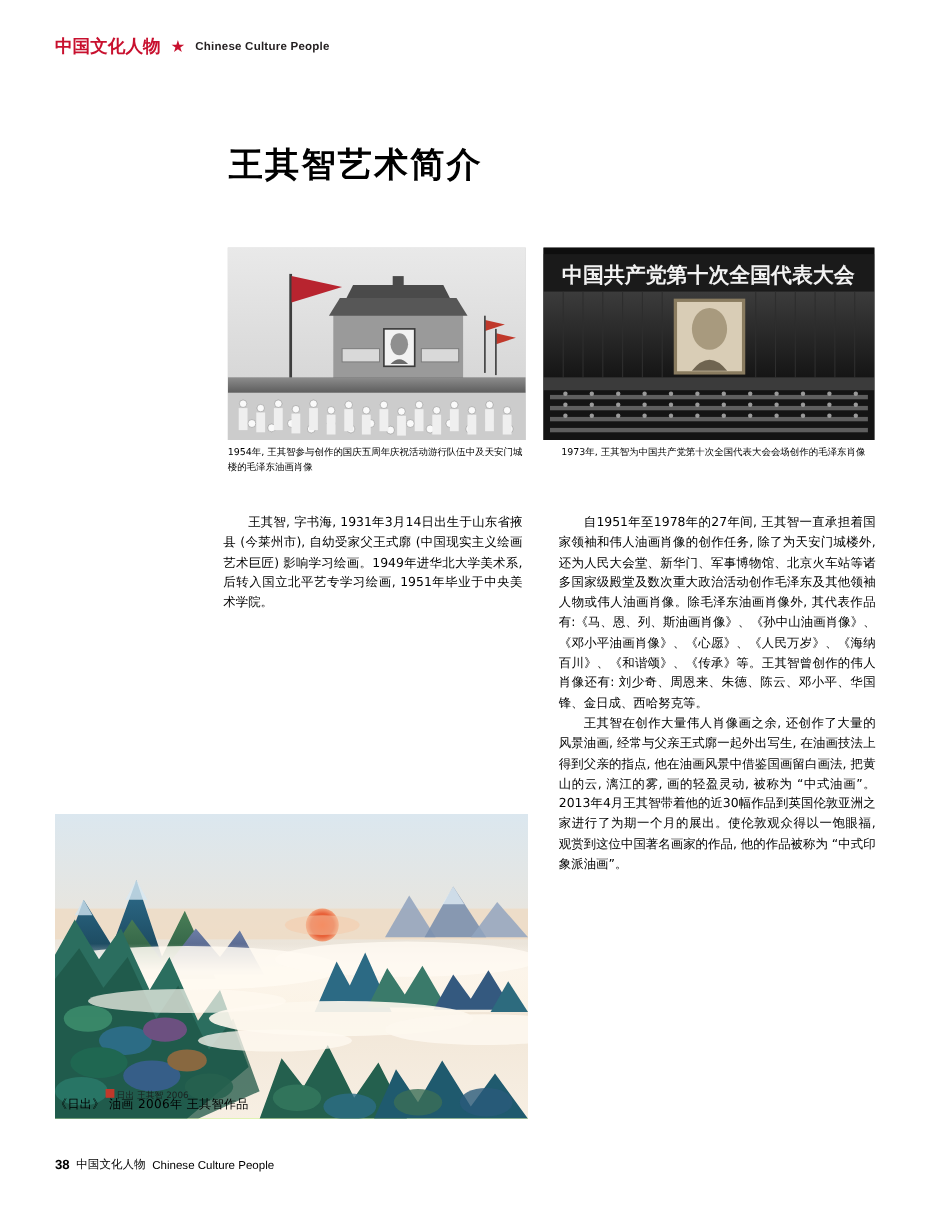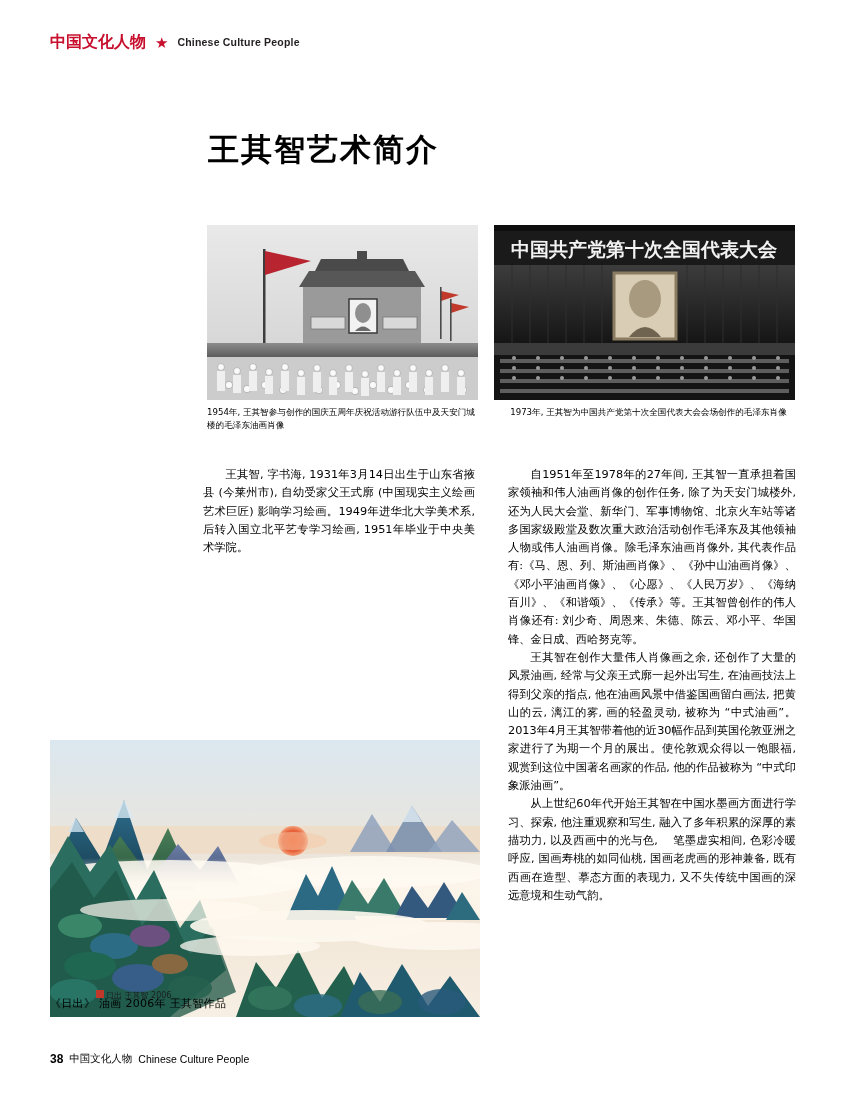--- a/index.html
+++ b/index.html
@@ -126,21 +126,21 @@
     color: #000;
     letter-spacing: 0.3px;
   }
 
   
   .footer {
     position: absolute;
     left: 50px;
     top: 1052px;
     display: flex;
-    align-items: center;
+    align-items: flex-end;
     gap: 6px;
   }
   .footer-num {
     font-family: "Liberation Sans", sans-serif;
     font-weight: bold;
     font-size: 12px;
   }
   .footer-cn {
     font-family: "DejaVu Sans", sans-serif;
     font-size: 10.5px;
@@ -346,21 +346,20 @@
   <div class="cap cap-left">1954年, 王其智参与创作的国庆五周年庆祝活动游行队伍中及天安门城楼的毛泽东油画肖像</div>
   <div class="cap cap-right">1973年, 王其智为中国共产党第十次全国代表大会会场创作的毛泽东肖像</div>
 
   <div class="col col-left">
     <p>王其智, 字书海, 1931年3月14日出生于山东省掖县 (今莱州市), 自幼受家父王式廓 (中国现实主义绘画艺术巨匠) 影响学习绘画。1949年进华北大学美术系, 后转入国立北平艺专学习绘画, 1951年毕业于中央美术学院。</p>
   </div>
 
   <div class="col col-right">
     <p>自1951年至1978年的27年间, 王其智一直承担着国家领袖和伟人油画肖像的创作任务, 除了为天安门城楼外, 还为人民大会堂、新华门、军事博物馆、北京火车站等诸多国家级殿堂及数次重大政治活动创作毛泽东及其他领袖人物或伟人油画肖像。除毛泽东油画肖像外, 其代表作品有:《马、恩、列、斯油画肖像》、《孙中山油画肖像》、《邓小平油画肖像》、《心愿》、《人民万岁》、《海纳百川》、《和谐颂》、《传承》等。王其智曾创作的伟人肖像还有: 刘少奇、周恩来、朱德、陈云、邓小平、华国锋、金日成、西哈努克等。</p>
     <p>王其智在创作大量伟人肖像画之余, 还创作了大量的风景油画, 经常与父亲王式廓一起外出写生, 在油画技法上得到父亲的指点, 他在油画风景中借鉴国画留白画法, 把黄山的云, 漓江的雾, 画的轻盈灵动, 被称为 “中式油画”。2013年4月王其智带着他的近30幅作品到英国伦敦亚洲之家进行了为期一个月的展出。使伦敦观众得以一饱眼福, 观赏到这位中国著名画家的作品, 他的作品被称为 “中式印象派油画”。</p>
-    <p>从上世纪60年代开始王其智在中国水墨画方面进行学习、探索, 他注重观察和写生, 融入了多年积累的深厚的素描功力, 以及西画中的光与色, 　笔墨虚实相间, 色彩冷暖呼应, 国画寿桃的如同仙桃, 国画老虎画的形神兼备, 既有西画在造型、摹态方面的表现力, 又不失传统中国画的深远意境和生动气韵。</p>
   </div>
 
   <div class="painting">
     <svg width="430" height="277" viewBox="0 0 430 277">
       <defs>
         <linearGradient id="skyP" x1="0" y1="0" x2="0" y2="1">
           <stop offset="0%" stop-color="#dbe7ef"></stop>
           <stop offset="55%" stop-color="#f0e4d4"></stop>
           <stop offset="100%" stop-color="#f7efe3"></stop>
         </linearGradient>

